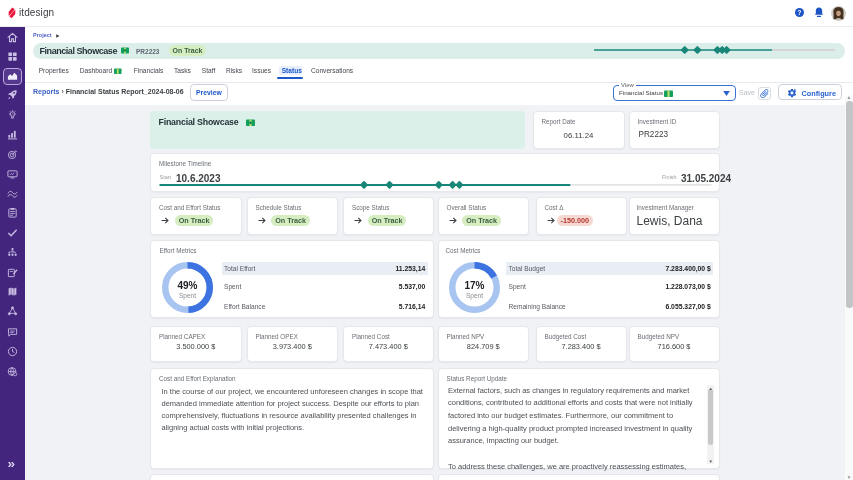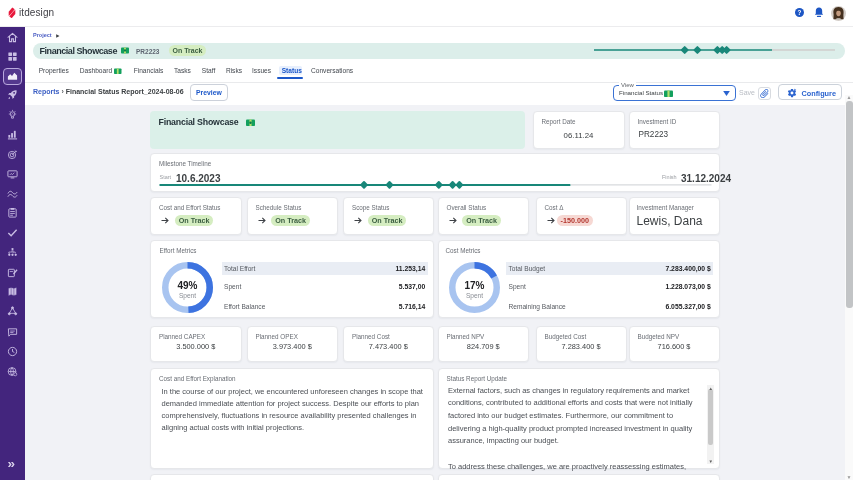--- a/index.html
+++ b/index.html
@@ -299,21 +299,21 @@
 <div class="card" style="left:628.5px;top:111px;width:91px;height:37.5px">
   <div class="clabel">Investment ID</div>
   <div class="cval" style="left:9px;top:17.5px;font-size:8.2px">PR2223</div>
 </div>
 
 <div class="card" style="left:150px;top:153px;width:569.5px;height:38.5px">
   <div class="clabel">Milestone Timeline</div>
   <span class="tl-lbl" style="position:absolute;left:8.5px;top:20px">Start</span>
   <span class="tl-val" style="position:absolute;left:25px;top:18.5px">10.6.2023</span>
   <span class="tl-lbl" style="position:absolute;left:511px;top:20px">Finish</span>
-  <span class="tl-val" style="position:absolute;left:530px;top:18.5px">31.12.2024</span>
+  <span class="tl-val" style="position:absolute;left:530px;top:18.5px">31.05.2024</span>
   <svg style="position:absolute;left:4px;top:24.5px" width="561" height="12" viewBox="0 0 561 12">
     <line x1="4.5" y1="5.9" x2="415.5" y2="5.9" stroke="#188779" stroke-width="2"></line>
     <line x1="415.5" y1="5.9" x2="556.5" y2="5.9" stroke="#d7dadd" stroke-width="1.2"></line>
     <g fill="#188779">
       <rect x="206" y="2.9" width="6" height="6" rx="1" transform="rotate(45 209 5.9)"></rect>
       <rect x="231.5" y="2.9" width="6" height="6" rx="1" transform="rotate(45 234.5 5.9)"></rect>
       <rect x="280.8" y="2.9" width="6" height="6" rx="1" transform="rotate(45 283.8 5.9)"></rect>
       <rect x="294.6" y="2.9" width="6" height="6" rx="1" transform="rotate(45 297.6 5.9)"></rect>
       <rect x="301.4" y="2.9" width="6" height="6" rx="1" transform="rotate(45 304.4 5.9)"></rect>
     </g>

